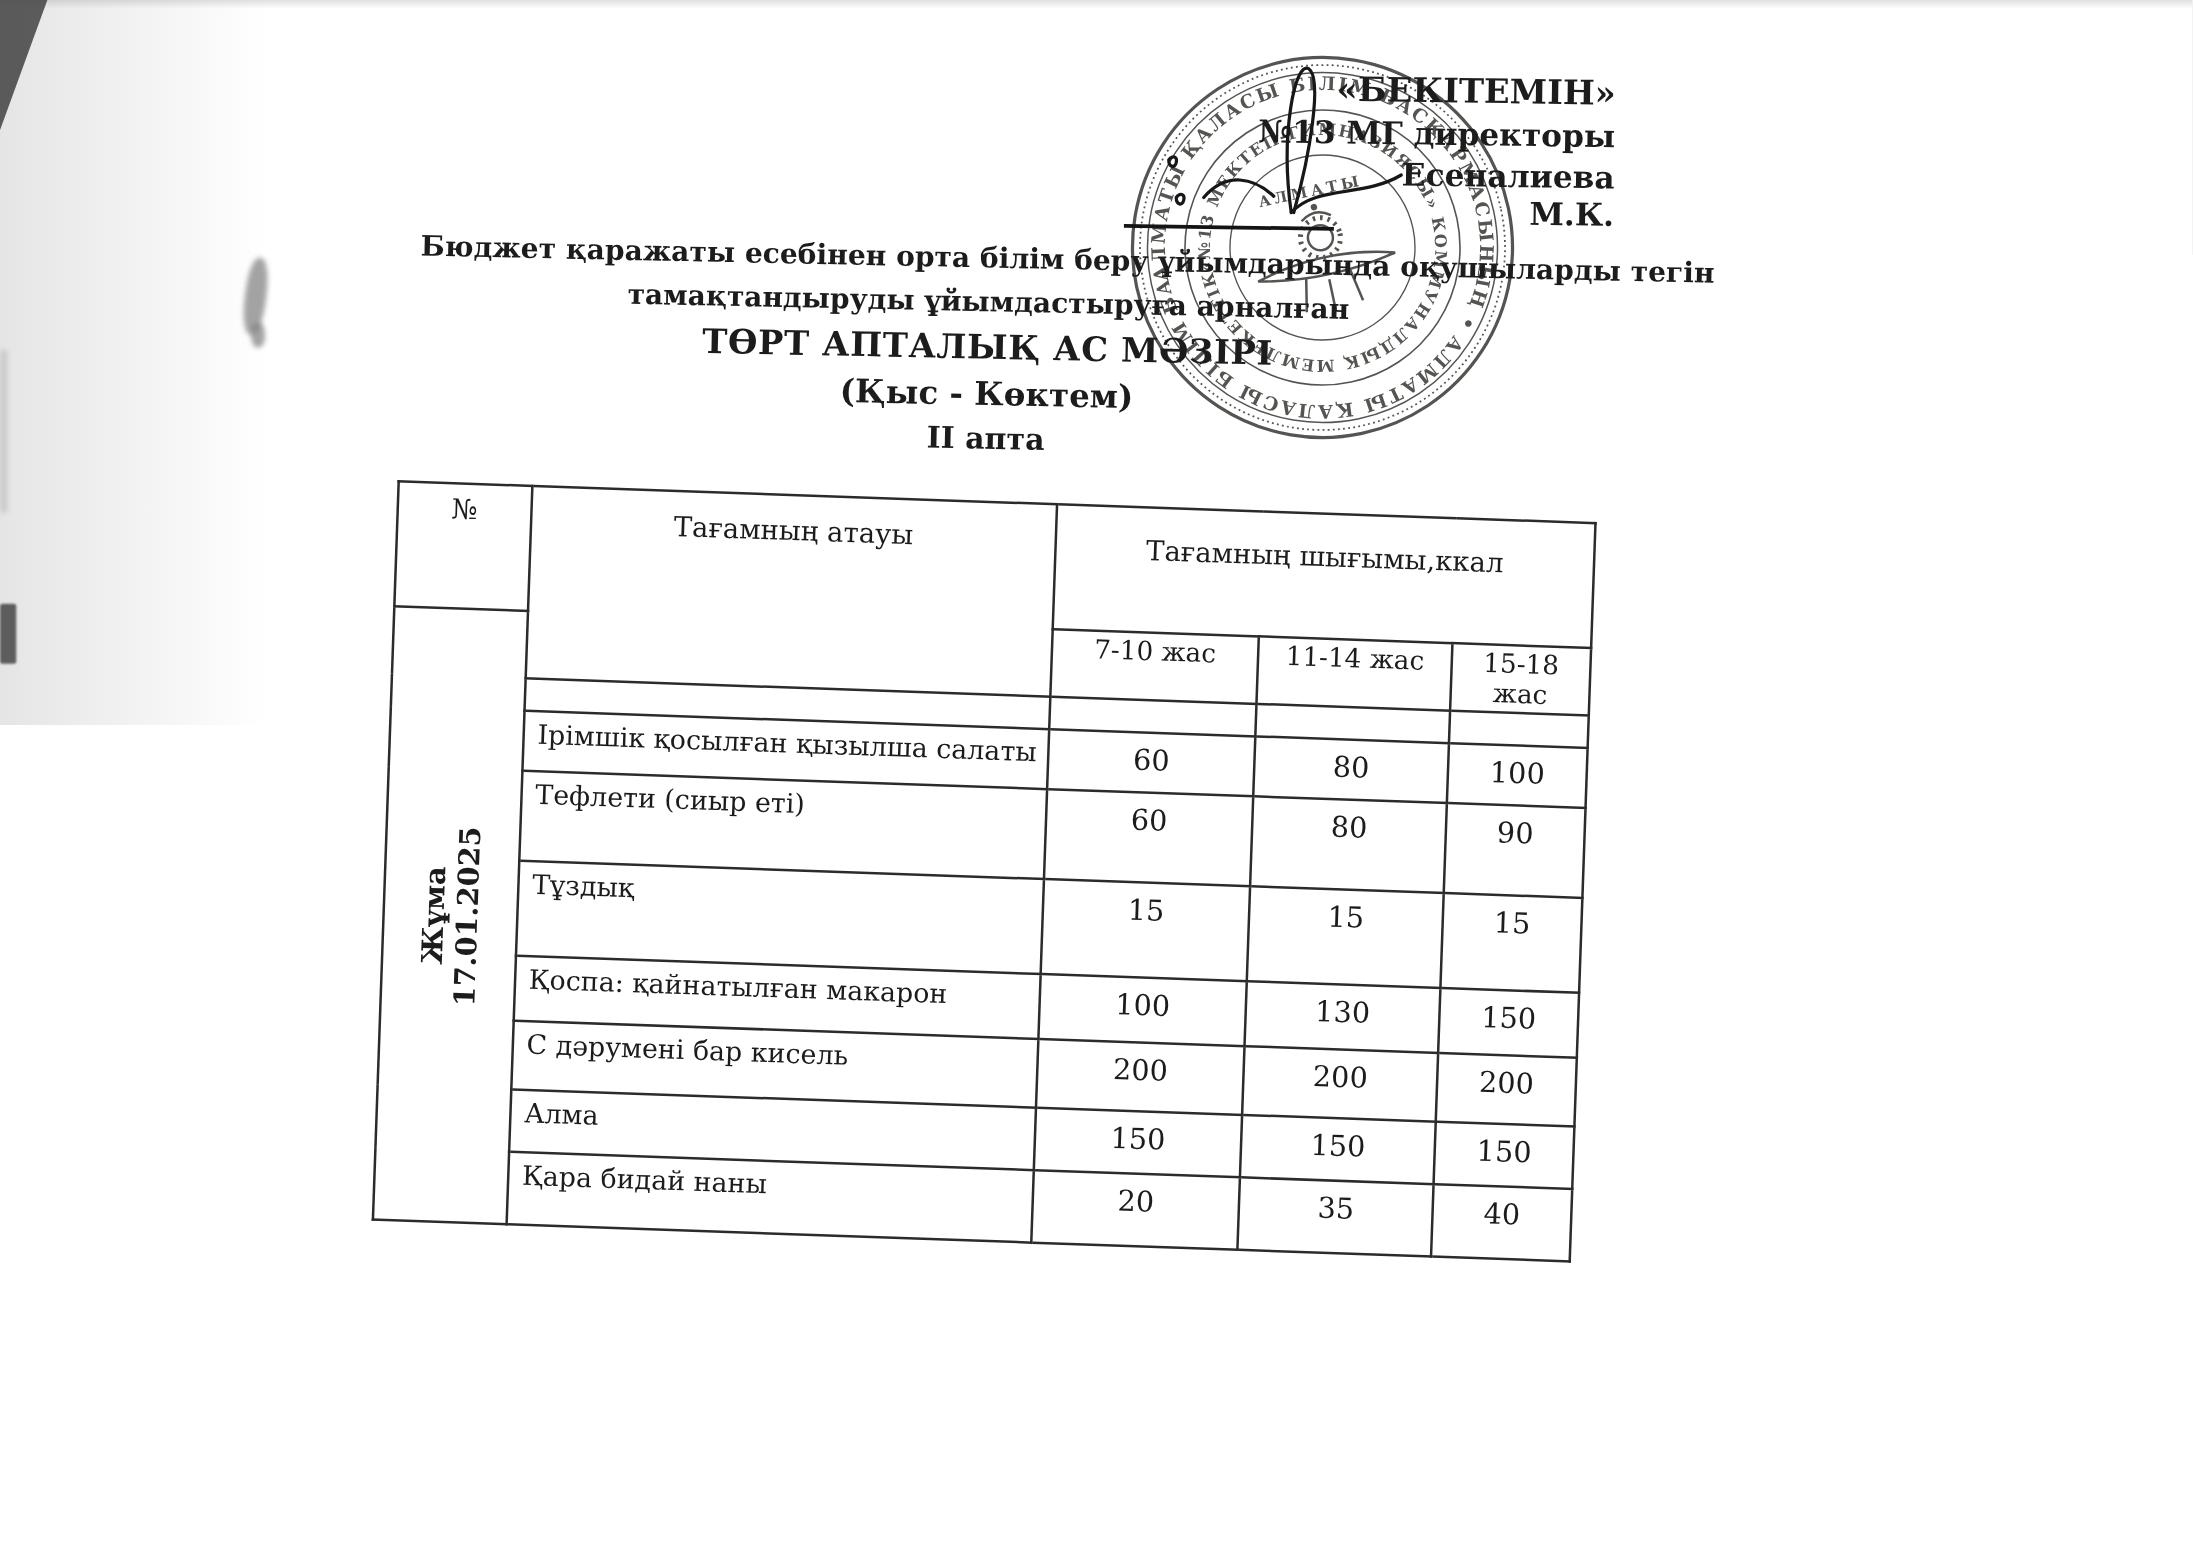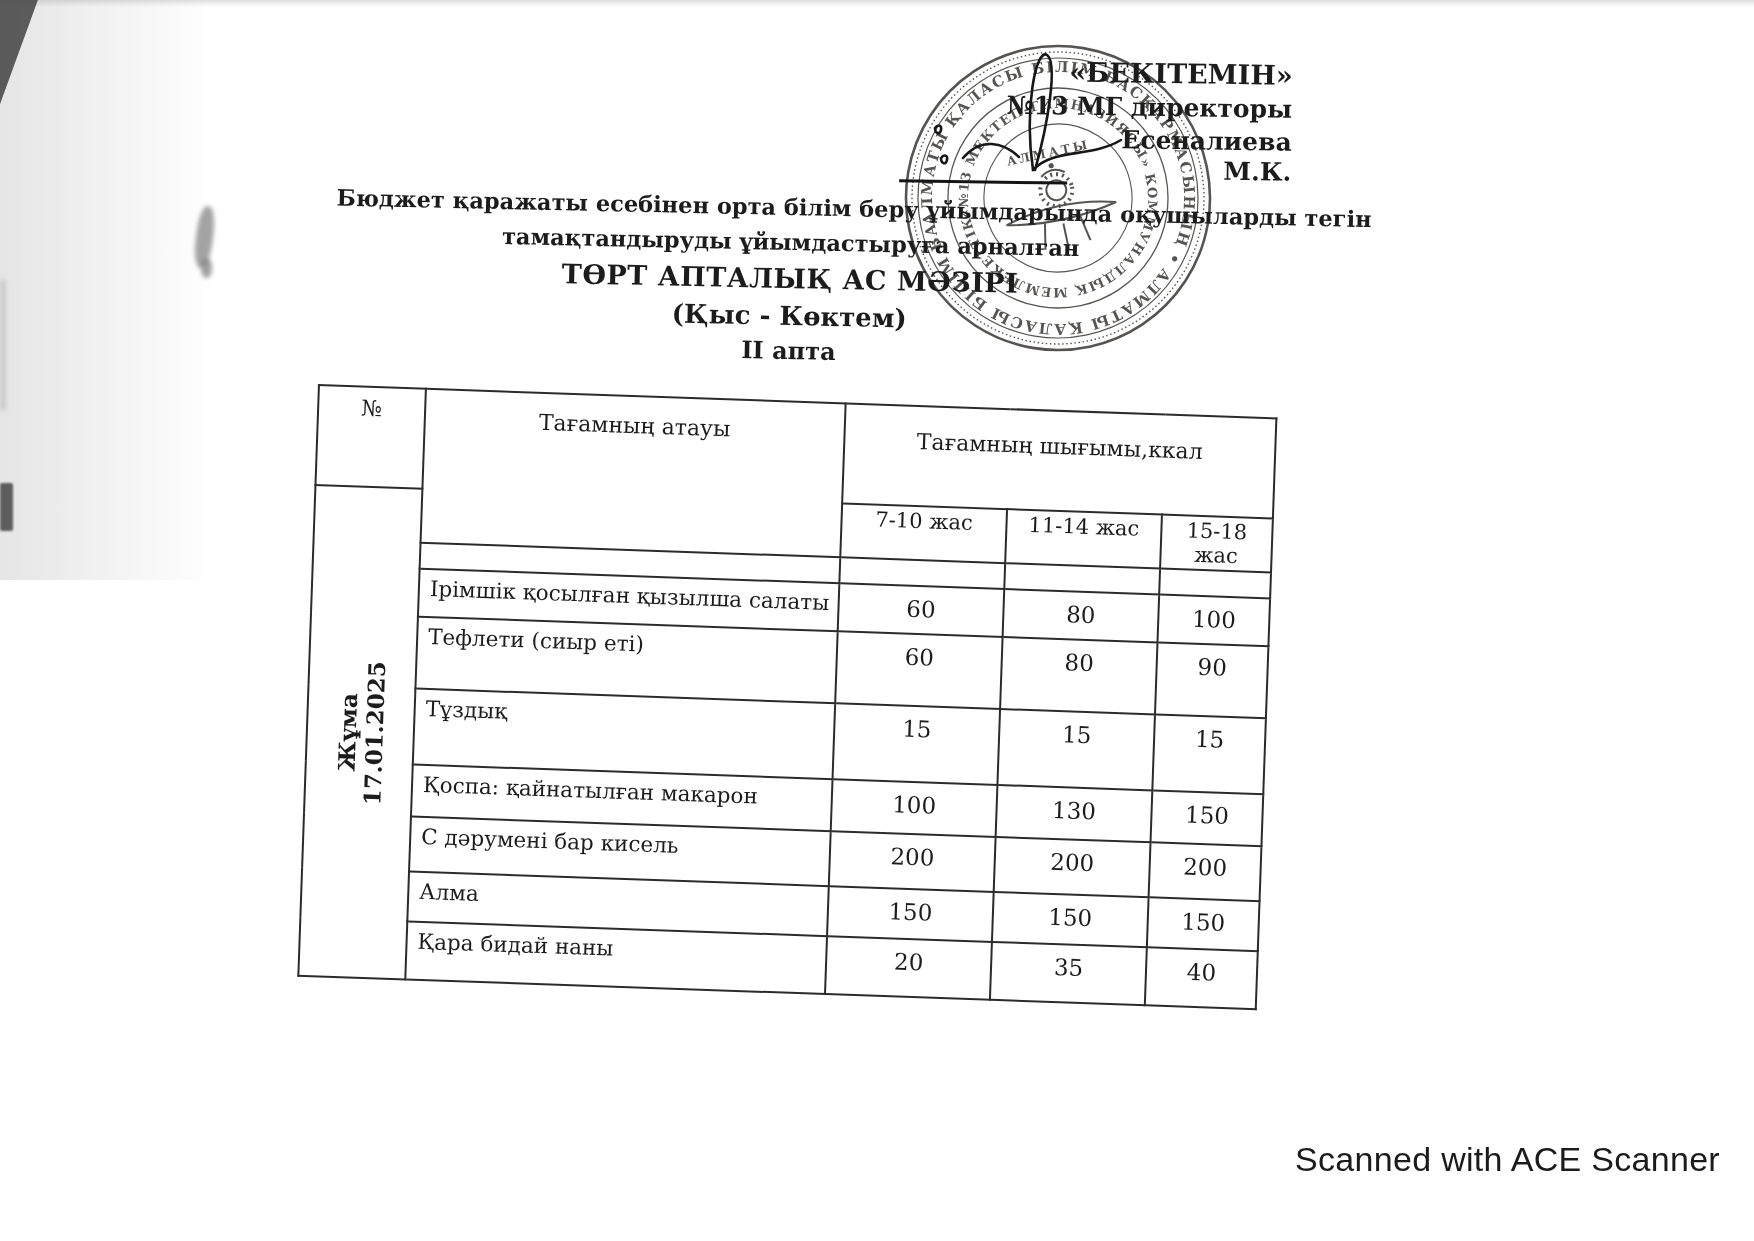--- a/index.html
+++ b/index.html
@@ -210,15 +210,14 @@
       <tr class="r7">
         <td class="dish">Қара бидай наны</td>
         <td class="val">20</td>
         <td class="val">35</td>
         <td class="val">40</td>
       </tr>
     </tbody>
       </table>
   </div>
 
-  <div class="watermark">Scanned with ACE Scanner</div>
 
 </div>
 
 </body></html>

